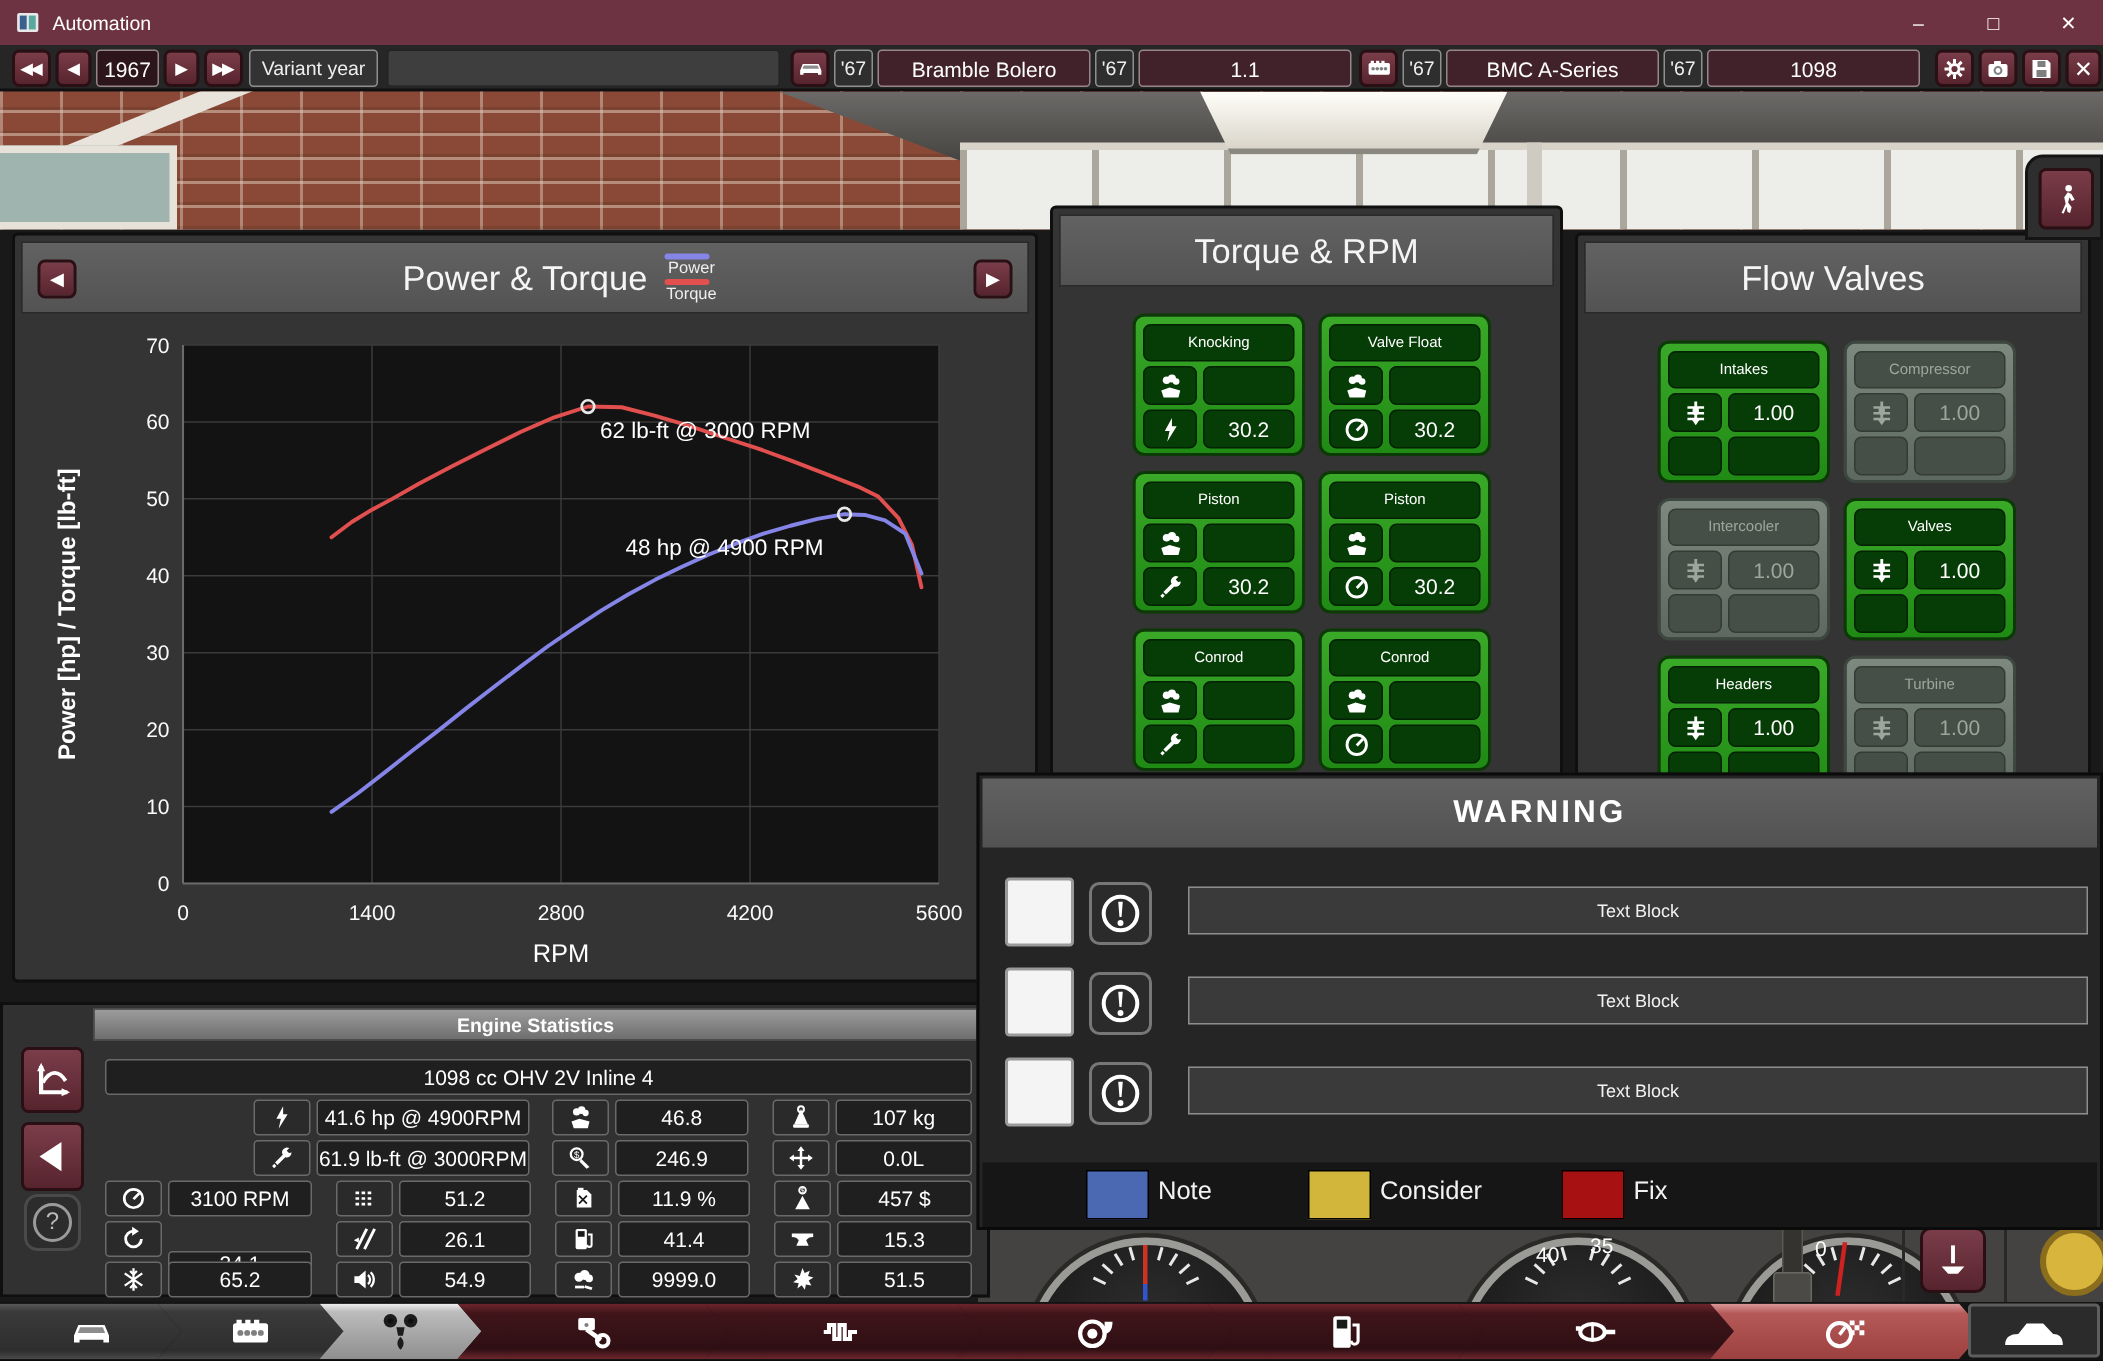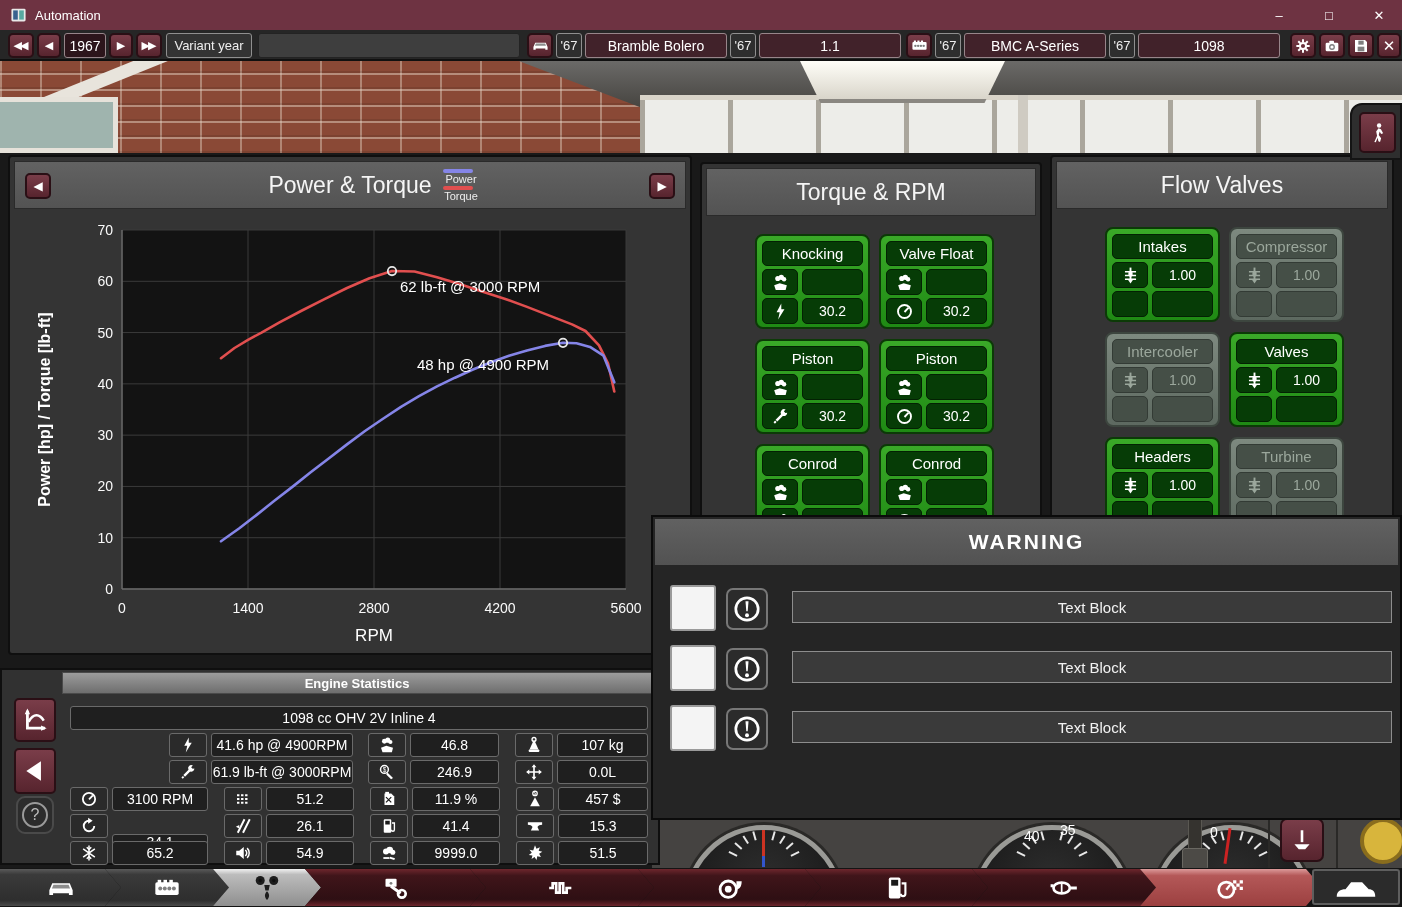--- a/index.html
+++ b/index.html
@@ -43,32 +43,32 @@
   .arrbtn{position:absolute;width:26px;height:26px;top:11px;font-size:12px;}
   svg text{font-family:"Liberation Sans",sans-serif;}
   
   #chart-legend{position:absolute;left:428px;top:7px;}
   .legrow{display:flex;align-items:center;height:17px;flex-direction:column;}
   .legline{width:30px;height:4px;border-radius:2px;margin-right:6px;}
   .leglab{color:#eee;font-size:11px;}
   
   .gcard{position:absolute;width:115px;height:95px;background:linear-gradient(#3aa928,#1f8a14);border:2px solid #0c3a07;border-radius:8px;padding:5px;}
   .gbox{background:#063c06;border:1px solid #032103;border-radius:5px;color:#fff;display:flex;align-items:center;justify-content:center;}
-  .gtitle{height:25px;font-size:15px;margin-bottom:3px;}
+  .gtitle{height:25px;font-size:10px;margin-bottom:3px;}
   .grow{display:flex;gap:4px;margin-bottom:3px;}
   .gicon{width:36px;height:26px;flex:none;}
   .gval{height:26px;flex:1;font-size:14px;}
   .gcard.off{background:linear-gradient(#7d897f,#5d6960);border-color:#3d463f;}
   .gcard.off .gbox{background:#454f47;border-color:#333b35;color:#9ba79c;}
   
   #warning{position:absolute;left:651px;top:515px;width:751px;height:305px;background:#252525;border:2px solid #0b0b0b;z-index:50;}
   #warnhead{position:absolute;left:2px;top:2px;width:743px;height:46px;background:linear-gradient(#616161,#525252);display:flex;align-items:center;justify-content:center;color:#fff;font-size:21px;font-weight:bold;letter-spacing:2px;}
   .wrow-swatch{position:absolute;width:46px;height:46px;background:#f4f4f4;border:2px solid #9a9a9a;border-radius:3px;}
   .wrow-icon{position:absolute;width:42px;height:42px;background:#2b2b2b;border:2px solid #777;border-radius:7px;color:#fff;display:flex;align-items:center;justify-content:center;}
-  .wrow-bar{position:absolute;width:600px;height:32px;background:#3a3a3a;border:1px solid #8d8d8d;color:#f2f2f2;font-size:15px;display:flex;align-items:center;justify-content:center;}
+  .wrow-bar{position:absolute;width:600px;height:32px;background:#3a3a3a;border:1px solid #8d8d8d;color:#f2f2f2;font-size:12px;display:flex;align-items:center;justify-content:center;}
   #warnlegend{position:absolute;left:2px;top:258px;width:743px;height:43px;background:#161616;}
   .lswatch{position:absolute;top:5px;width:42px;height:33px;border:1px solid #000;}
   .llab{position:absolute;top:9px;color:#f2f2f2;font-size:17px;}
   
   #stats{position:absolute;left:0;top:668px;width:660px;height:197px;background:#313131;border:2px solid #0f0f0f;}
   #statshead{position:absolute;left:60px;top:2px;width:590px;height:22px;background:linear-gradient(#9c9c9c,#6e6e6e);color:#fff;font-size:13px;font-weight:bold;display:flex;align-items:center;justify-content:center;border:1px solid #4a4a4a;text-align:center;}
   .sbox{position:absolute;background:#1f1f1f;border:1px solid #6a6a6a;border-radius:3px;color:#fff;font-size:14px;display:flex;align-items:center;justify-content:center;}
   .sicon{position:absolute;background:#2a2a2a;border:1px solid #6a6a6a;border-radius:3px;color:#fff;display:flex;align-items:center;justify-content:center;}
   #helpbtn{position:absolute;left:14px;top:126px;width:38px;height:38px;background:#2c2c2c;border:2px solid #4a4a4a;border-radius:9px;display:flex;align-items:center;justify-content:center;}
   #helpbtn .q{width:26px;height:26px;border:2px solid #9a9a9a;border-radius:50%;color:#bbb;font-size:16px;display:flex;align-items:center;justify-content:center;}
@@ -250,21 +250,21 @@
           <polyline points="211.0,332.3 229.0,319.5 247.0,305.6 265.0,291.3 283.0,277.4 301.0,263.1 319.0,249.2 337.0,235.4 355.0,222.0 373.0,209.7 391.0,197.9 409.0,187.2 427.0,177.4 445.0,168.7 463.0,160.5 481.0,153.3 499.0,146.7 517.0,141.5 535.0,136.9 553.0,133.8 566.5,134.3 580.0,137.9 593.5,146.7 604.3,173.3" fill="none" stroke="#8585e8" stroke-width="2.6" stroke-linejoin="round" stroke-linecap="round"></polyline>
           <circle cx="382" cy="62.02857142857147" r="4.2" fill="none" stroke="#e8e8e8" stroke-width="1.8"></circle>
           <text x="390" y="83.02857142857147" font-size="15" fill="#ffffff">62 lb-ft @ 3000 RPM</text>
           <circle cx="553" cy="133.82857142857142" r="4.2" fill="none" stroke="#e8e8e8" stroke-width="1.8"></circle>
           <text x="407" y="160.82857142857142" font-size="15" fill="#ffffff">48 hp @ 4900 RPM</text>
           <text x="364" y="432" text-anchor="middle" font-size="17" fill="#fff">RPM</text>
           <text transform="translate(40,200.5) rotate(-90)" text-anchor="middle" font-size="16" font-weight="bold" fill="#fff">Power [hp] / Torque [lb-ft]</text>
         </svg></div>
   </div>
 
-  <div class="panel" id="trpm-panel" style="left:700px;top:162px;width:342px;height:657px;">
+  <div class="panel" id="trpm-panel" style="left:700px;top:137px;width:342px;height:657px;">
     <div class="phead">Torque &amp; RPM</div>
     <div id="trpm-cards" class="abs" style="left:0;top:0;width:342px;height:657px;">
         <div class="gcard" style="left: 53px; top: 70px;">
           <div class="gbox gtitle">Knocking</div>
           <div class="grow">
             <div class="gbox gicon">
               <span class="ic">
                 <svg viewBox="0 0 24 24" width="19" height="19" fill="currentColor">
                   <circle cx="8.5" cy="7" r="3.2"></circle>
                   <circle cx="13" cy="5.5" r="3.4"></circle>
@@ -627,20 +627,28 @@
           <span class="ic">
             <svg viewBox="0 0 24 24" width="28" height="28" fill="currentColor">
               <circle cx="12" cy="12" r="9.6" fill="none" stroke="currentColor" stroke-width="2.3"></circle>
               <path d="M10.7 5.3h2.6L12.6 14h-1.2z"></path>
               <circle cx="12" cy="17.4" r="1.7"></circle>
             </svg>
           </span>
         </div>
         <div class="wrow-bar" style="left: 139px; top: 194px;">Text Block</div>
       </div>
+    <div id="warnlegend">
+        <div class="lswatch" style="left: 69px; background: rgb(74, 105, 178);"></div>
+        <div class="llab" style="left: 117px;">Note</div>
+        <div class="lswatch" style="left: 217px; background: rgb(210, 182, 60);"></div>
+        <div class="llab" style="left: 265px;">Consider</div>
+        <div class="lswatch" style="left: 386px; background: rgb(168, 17, 17);"></div>
+        <div class="llab" style="left: 434px;">Fix</div>
+      </div>
   </div>
 
   <div id="stats">
     <div id="statshead">Engine Statistics</div>
     <div class="mbtn abs" style="left:12px;top:28px;width:42px;height:44px;">
         <span class="ic">
           <svg viewBox="0 0 24 24" width="28" height="28" fill="currentColor">
             <path d="M5.5 4v15h15" stroke="currentColor" stroke-width="2.4" fill="none"></path>
             <path d="M5.5 2.2 3.2 7h4.6zM22 19l-4.8-2.3v4.6z"></path>
             <path d="M6.5 13.5c4.5-8 9.5-6.5 13-1" stroke="currentColor" stroke-width="2.2" fill="none"></path>

